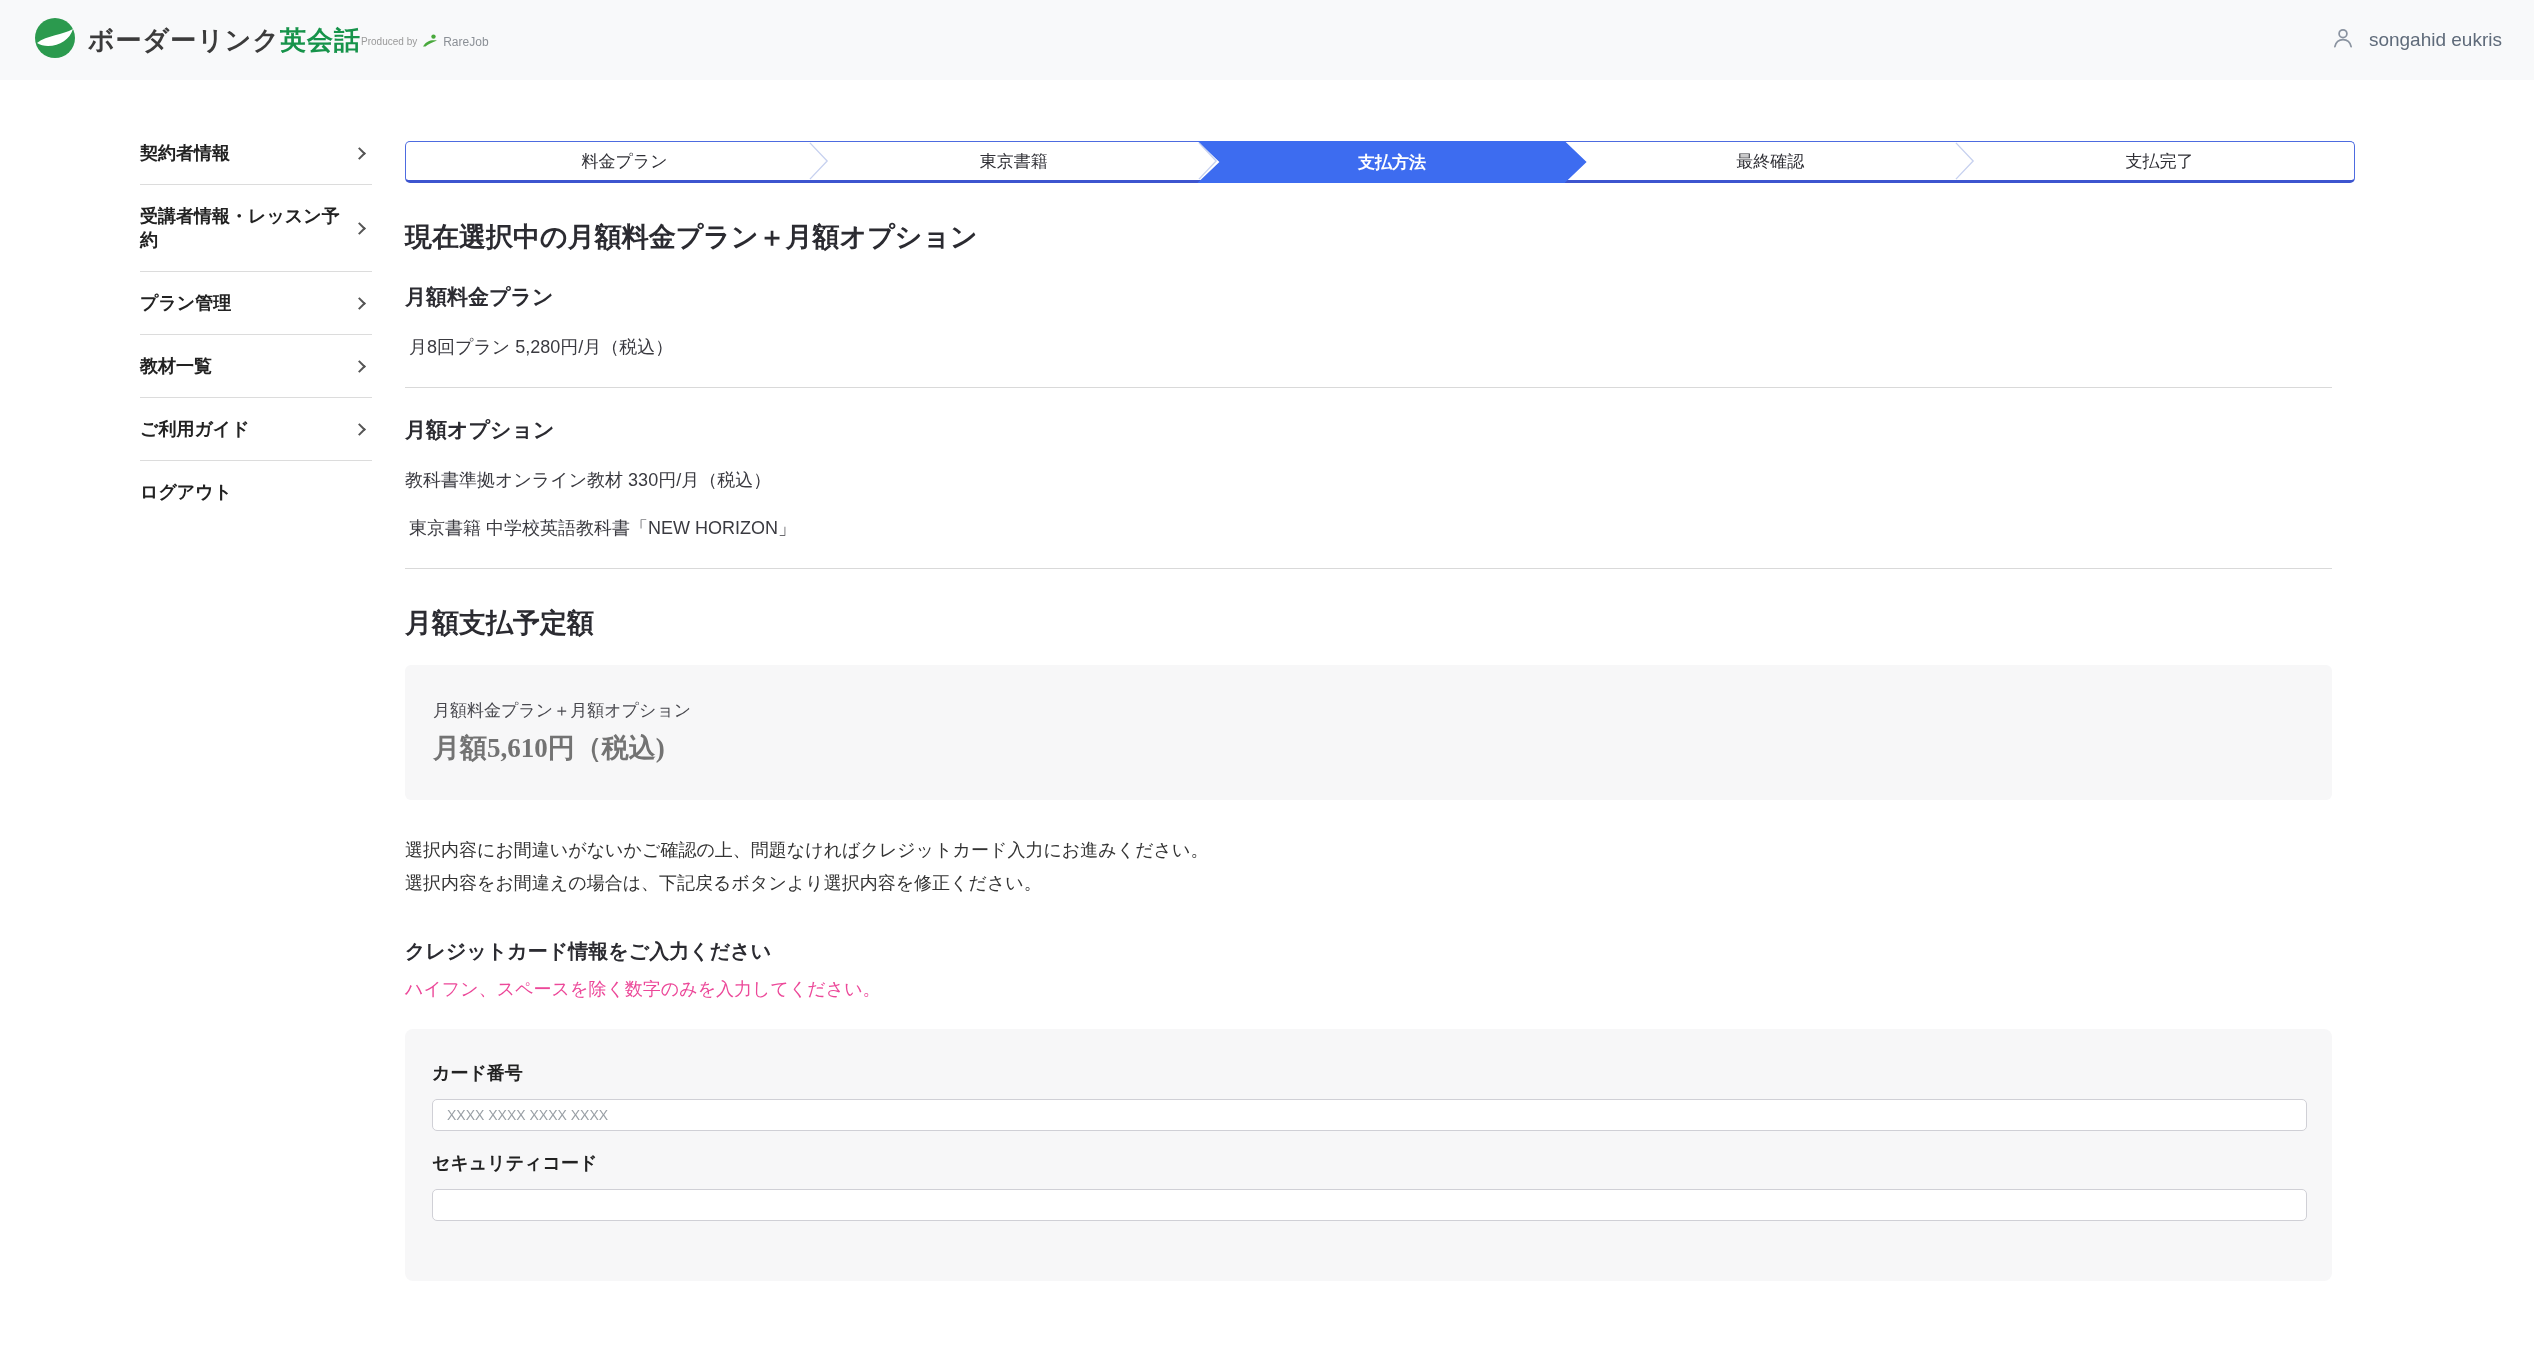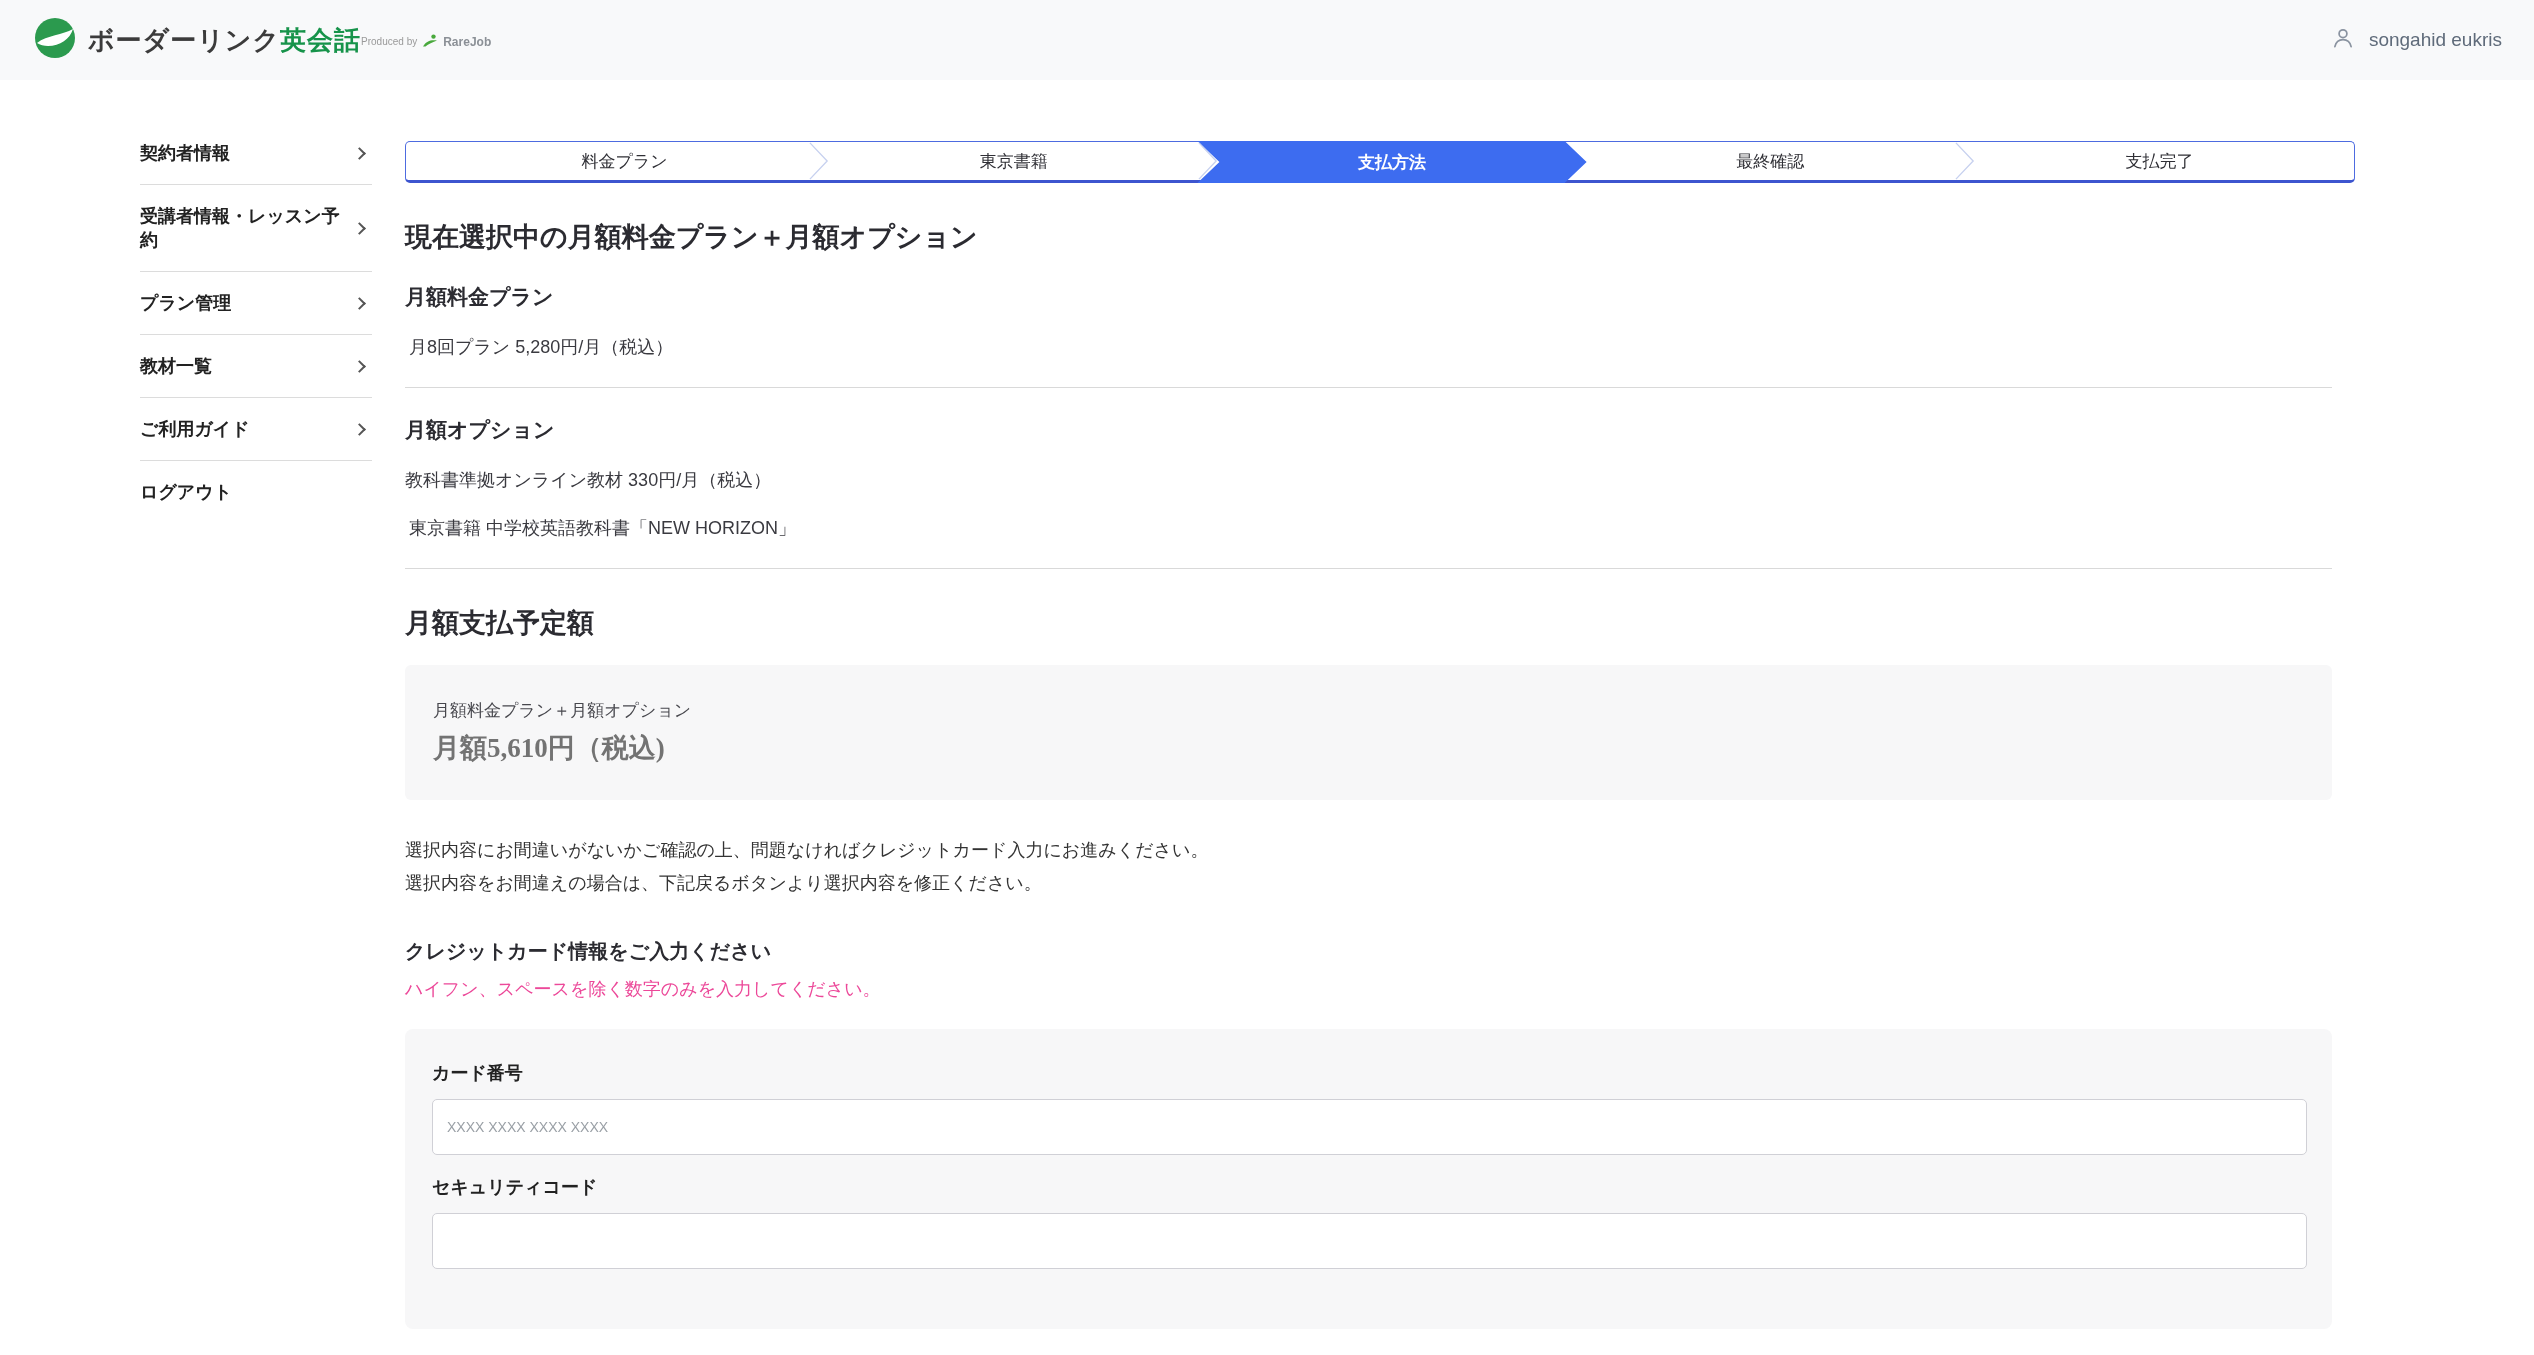--- a/index.html
+++ b/index.html
@@ -9,21 +9,21 @@
   
   .app-header { height:80px; background:#f8f9fa; display:flex; align-items:center;
     justify-content:space-between; padding:0 32px; }
   .logo { display:flex; align-items:center; gap:10px; cursor:pointer; }
   .logo-texts { display:flex; flex-direction:row; }
   .brand-line { font-size:26px; font-weight:bold; letter-spacing:1px; line-height:1.1; }
   .brand-main { color:#3b3b3b; }
   .brand-accent { color:#16934a; }
   .produced-line { display:flex; align-items:center; justify-content:center; gap:5px; margin-top:3px; }
   .produced-by { font-size:10px; color:#9a9a9a; }
-  .rarejob-name { font-size:12px; font-weight:bold; color:#8b9096; }
+  .rarejob-name { font-size:12px; font-weight:normal; color:#8b9096; }
   .user-menu { display:flex; align-items:center; gap:13px; color:#5f6b7a; font-size:19px; cursor:pointer; }
 
   
   .page { display:flex; padding-left:140px; }
   .sidebar { width:232px; flex-shrink:0; margin-top:42px; }
   .side-item { display:flex; align-items:center; justify-content:space-between;
     padding:19px 8px 19px 0; border-bottom:1px solid #dcdcdc; font-size:18px;
     font-weight:bold; color:#222; cursor:pointer; }
   .side-item.no-border { border-bottom:none; }
   .chev { width:9px; height:9px; border-top:2px solid #555; border-right:2px solid #555;
@@ -53,21 +53,21 @@
   .summary-label { font-size:17px; color:#47474d; }
   .summary-amount { font-size:27px; font-weight:bold; color:#737373; margin-top:8px;font-family:Liberation Serif, serif; }
 
   .note-para { font-size:18px; color:#333; line-height:1.6; margin:4px 0; }
   .form-heading { font-size:20px; font-weight:bold; color:#2b2b31; margin:40px 0 12px; }
   .form-instruction { font-size:18px; color:#ec4899; margin:0 0 28px; }
 
   .form-box { background:#f7f7f8; border-radius:8px; padding:32px 25px 60px 27px; }
   .field-label { font-size:18px; font-weight:bold; color:#222; margin:20px 0 14px; }
   .field-label:first-child { margin-top:0; }
-  .text-input { width:100%; height:56px; background:#fff; border:1px solid #d0d0d6;
+  .text-input { width:100%; height:32px; background:#fff; border:1px solid #d0d0d6;
     border-radius:5px; padding:0 14px; font-size:15px; color:#333; outline:none; }
   .text-input::placeholder { color:#9aa0a6; font-size:14px; }
 </style>
 </head>
 <body>
 
 <header class="app-header">
   <div class="logo">
     <span>
       <svg width="46" height="46" viewBox="0 0 46 46">

